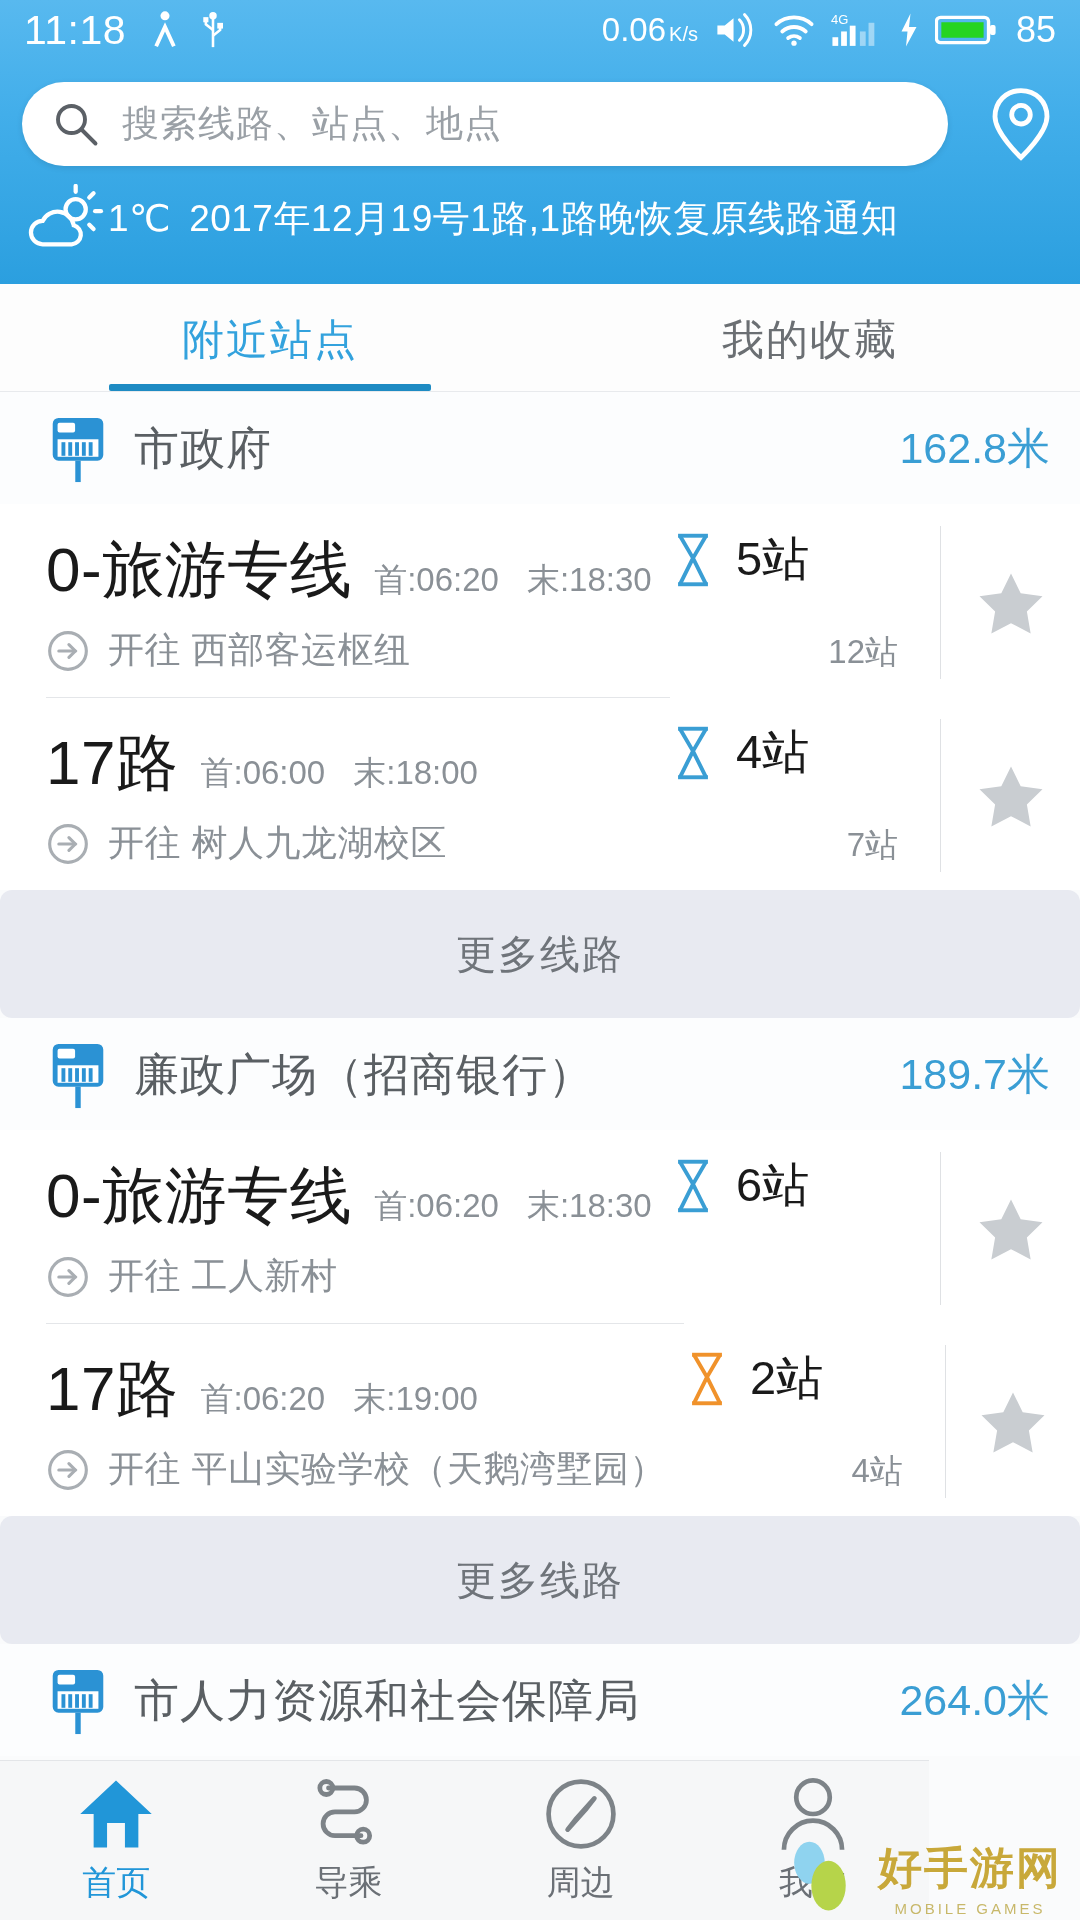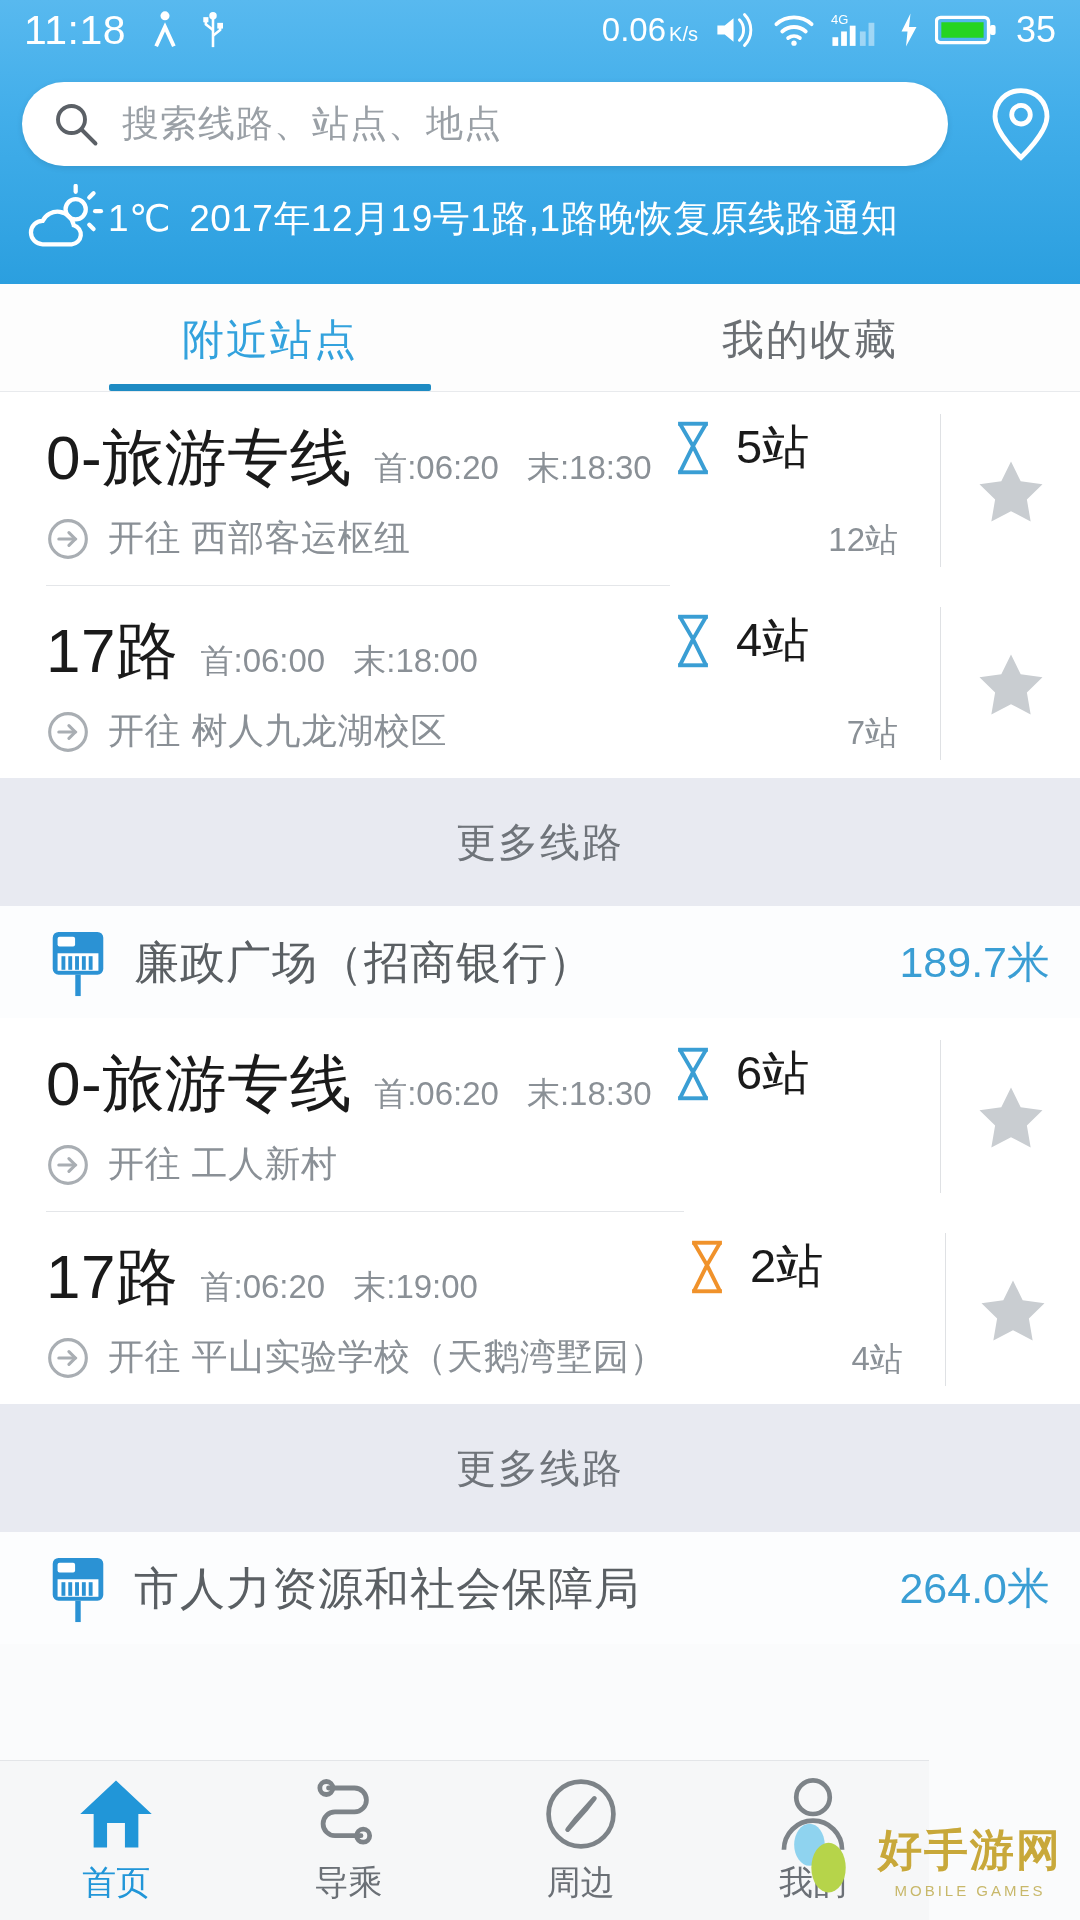--- a/index.html
+++ b/index.html
@@ -82,37 +82,37 @@
   .mid-top { display:flex; align-items:center; gap:20px; }
   .mid-stops { font-size:47px; color:#1a1a1a; }
   .mid-sub { font-size:33px; color:#8a9096; margin-top:12px; align-self:flex-end; padding-right:42px; }
 
   .route-star {
     width:140px; display:flex; align-items:center; justify-content:center;
     border-left:1px solid #dfe1e4; margin:22px 0 18px 0;
   }
 
   .more-bar {
-    background:#e8eaf1; height:128px; display:flex; align-items:center; justify-content:center;
+    background:#e8eaf1; height:128px; display:flex; align-items:center; justify-content:center;border-radius:12px;
   }
   .more-text { font-size:40px; color:#6f747a; letter-spacing:2px; }
 
   
   .bottomnav {
     position:absolute; left:0; bottom:0; width:929px; height:160px;
     background:#f6f7f8; border-top:1px solid #e3e5e8;
     display:flex; align-items:center;
   }
   .nav-item { flex:1; display:flex; flex-direction:column; align-items:center; gap:8px; }
   .nav-label { font-size:34px; color:#6b7076; }
   .nav-item.active .nav-label { color:#2196d8; }
 
   
   .watermark {
-    position:absolute; right:18px; bottom:18px; display:flex; align-items:center; gap:26px;
+    position:absolute; right:18px; bottom:0; display:flex; align-items:center; gap:26px;
     pointer-events:none;
     justify-content:center;
   }
   .wm-text { display:flex; flex-direction:column; align-items:center; }
   .wm-main { font-size:44px; color:#c8a83a; font-weight:bold; letter-spacing:2px;
              text-shadow:0 1px 0 rgba(255,255,255,.7); }
   .wm-sub { font-size:15px; color:#c8b86a; letter-spacing:3px; margin-top:2px; }
 </style>
 </head>
 <body>
@@ -191,21 +191,21 @@
               <path d="M8 1 L2 13 h4 l-1 10 L12 10 H7 Z" fill="#fff"></path>
             </svg>
         </span>
         <span>
           <svg class="ic" width="62" height="34" viewBox="0 0 44 24">
             <rect x="1" y="3" width="37" height="18" rx="3" fill="none" stroke="#fff" stroke-width="2.4"></rect>
             <rect x="4.5" y="6.5" width="30" height="11" fill="#26d420"></rect>
             <rect x="39" y="8.5" width="4" height="7" rx="1.4" fill="#fff"></rect>
           </svg>
         </span>
-        <span class="sb-batt-num">35</span>
+        <span class="sb-batt-num">85</span>
       </span>
     </div>
 
     <div class="searchrow">
       <div class="searchbox">
         <span>
           <svg class="ic" width="48" height="48" viewBox="0 0 32 32">
               <g stroke="#5b6066" stroke-width="2.6" fill="none">
                 <circle cx="13" cy="13" r="9"></circle>
                 <path d="M20 20 L29 29" stroke-linecap="round"></path>
@@ -249,20 +249,39 @@
     <div class="tab active">
       <span class="tab-label">附近站点</span>
       <span class="tab-underline"></span>
     </div>
     <div class="tab">
       <span class="tab-label">我的收藏</span>
       <span class="tab-underline hidden"></span>
     </div>
   </div>
 
+  <div class="station-head">
+    <span>
+      <svg class="ic" width="64" height="70" viewBox="0 0 32 36">
+        <rect x="3" y="2" width="26" height="22" rx="3" fill="#2b92d4"></rect>
+        <rect x="5.5" y="4.5" width="9" height="5" rx="1" fill="#ffffff"></rect>
+        <rect x="5.5" y="13" width="21" height="9" fill="#ffffff"></rect>
+        <g fill="#2b92d4">
+            <rect x="7.5" y="14.5" width="2" height="7"></rect>
+            <rect x="11" y="14.5" width="2" height="7"></rect>
+            <rect x="14.5" y="14.5" width="2" height="7"></rect>
+            <rect x="18" y="14.5" width="2" height="7"></rect>
+            <rect x="21.5" y="14.5" width="2" height="7"></rect>
+          </g>
+        <rect x="14.6" y="24" width="2.8" height="11" fill="#2b92d4"></rect>
+      </svg>
+    </span>
+    <span class="station-name">市政府</span>
+    <span class="station-dist">162.8米</span>
+  </div>
 
   <div class="routes">
 
     <div class="route">
       <div class="route-main">
         <div class="rt-line1">
           <span class="rt-name">0-旅游专线</span>
           <span class="rt-times">
             <span class="rt-time">首:06:20</span>
             <span class="rt-time">末:18:30</span>

